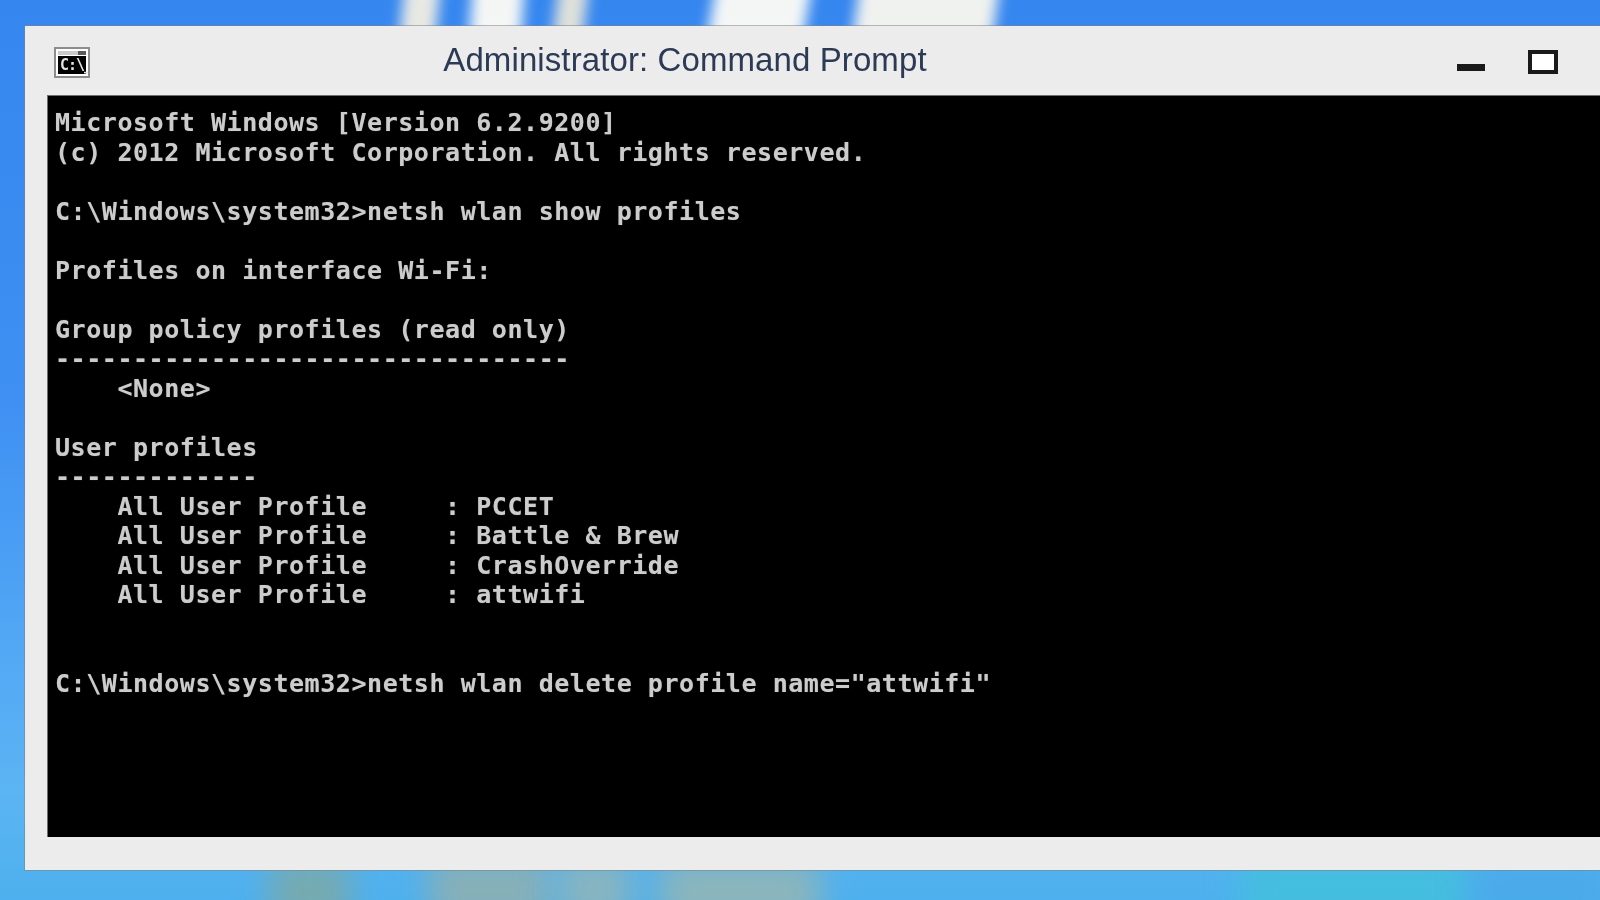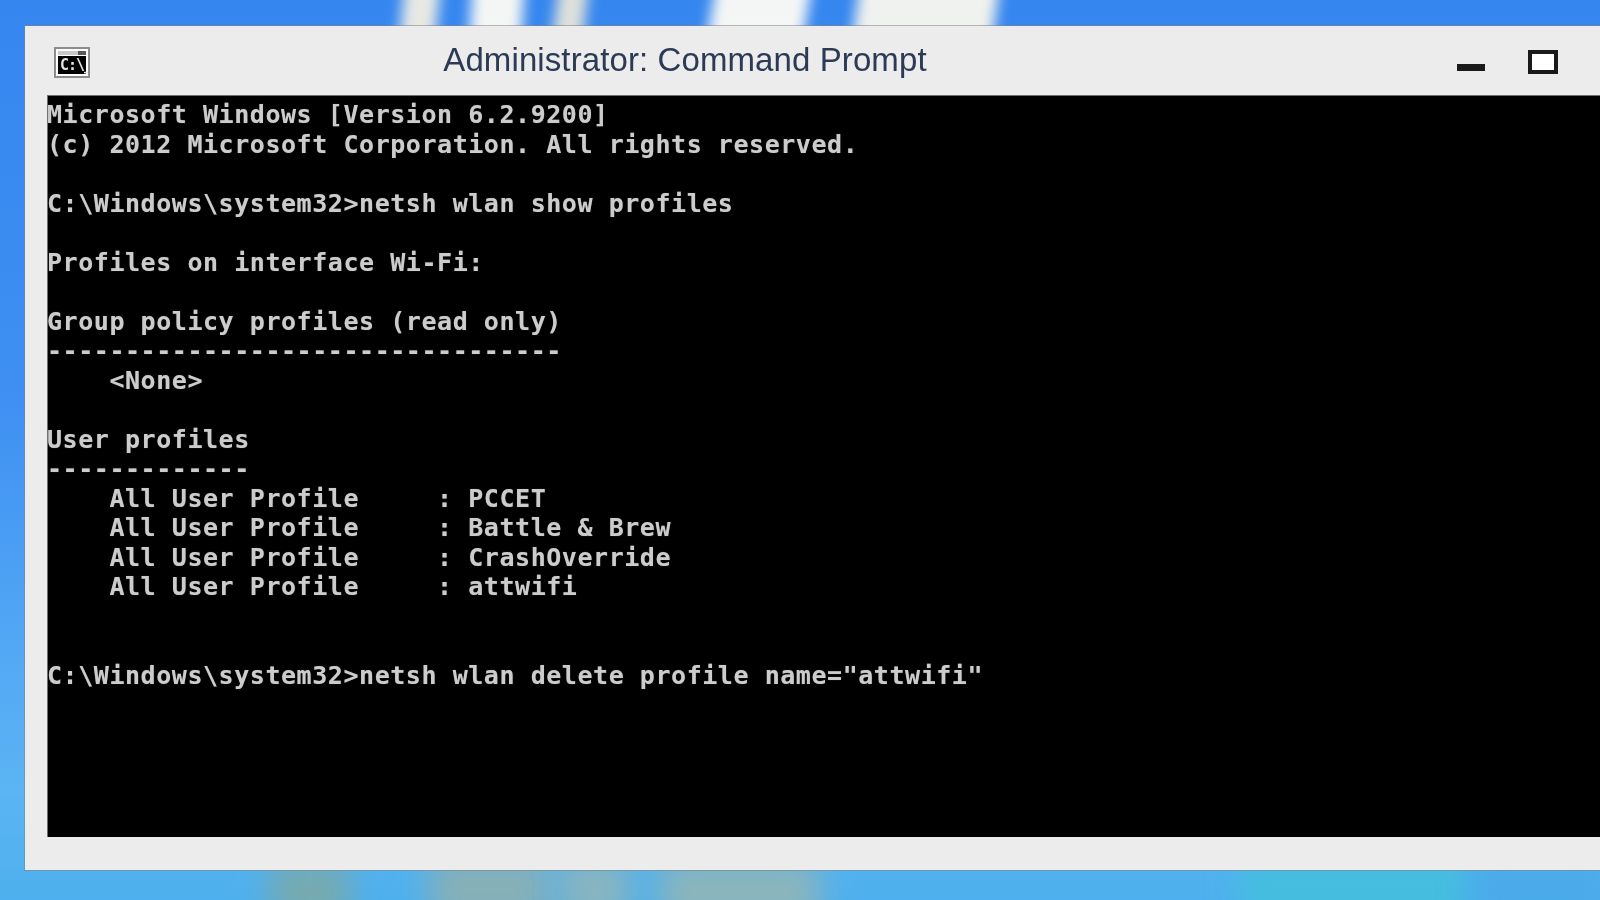--- a/index.html
+++ b/index.html
@@ -140,21 +140,21 @@
     width: 1578px;
     height: 742px;
     background: #000000;
     box-shadow: inset 1px 1px 0 #6e6e6e;
     overflow: hidden;
   }
   #console-text {
     position: absolute;
     left: 0px;
     top: 5px;
-    margin: 0;
+    margin: 8px;
     color: #cccccc;
     font-family: "DejaVu Sans Mono", "Liberation Mono", monospace;
     font-size: 25px;
     line-height: 29.5px;
     font-weight: bold;
     letter-spacing: 0.55px;
     white-space: pre;
     text-shadow: 0 0 1px rgba(255,255,255,.35);
   }
   #bottom-strip {

